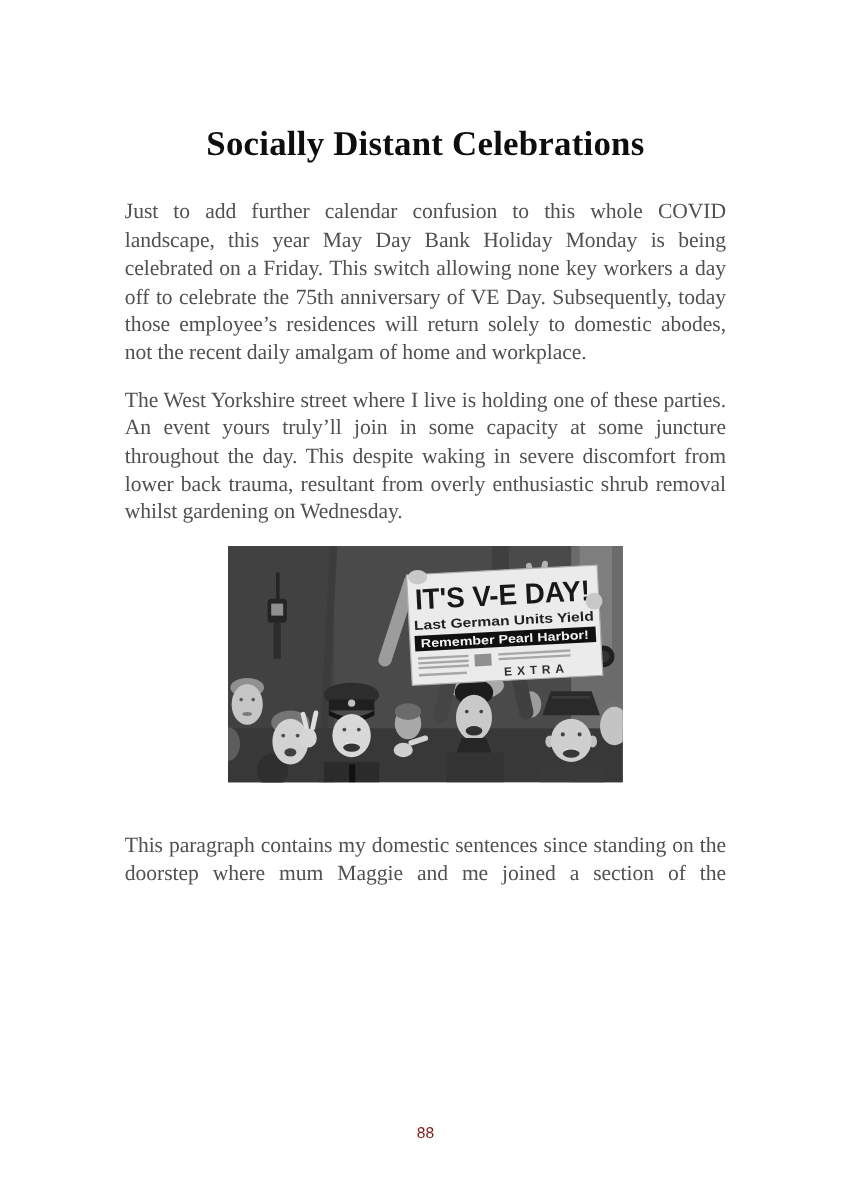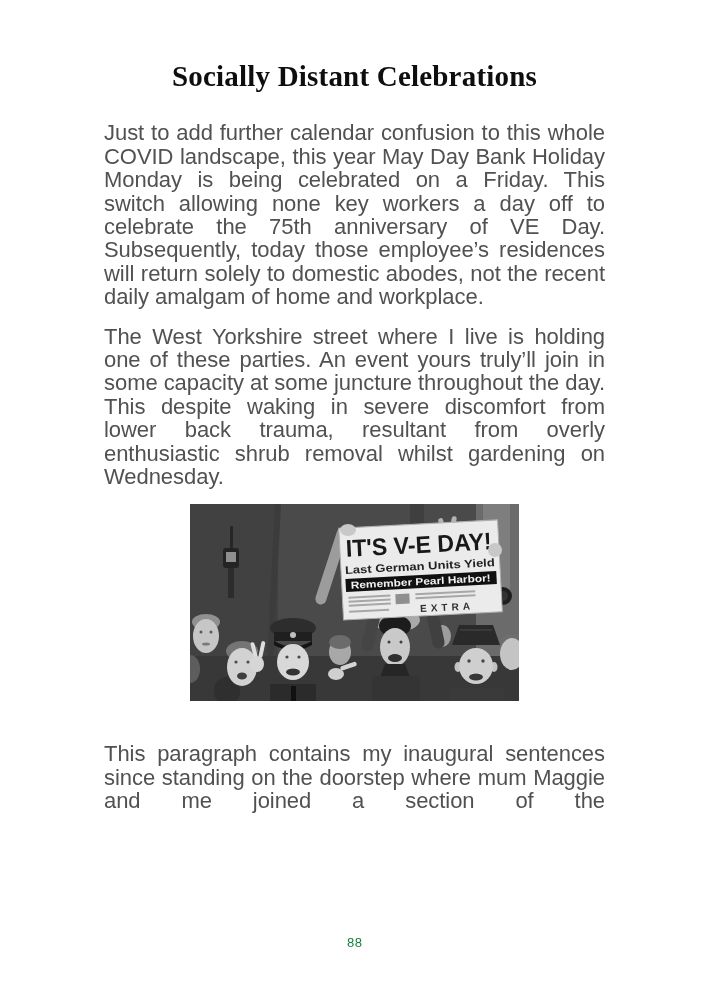--- a/index.html
+++ b/index.html
@@ -6,56 +6,57 @@
   html, body { margin: 0; padding: 0; }
   body {
     width: 709px; height: 992px;
     background: #ffffff;
     overflow: hidden;
     position: relative;
     font-family: "Liberation Sans", sans-serif;
   }
   .page {
     width: 709px; height: 992px;
-    padding: 60px 104px 0 104px;
+    padding: 104px 104px 0 104px;
     position: relative;
   }
   .doc-title {
     margin: 0 0 28px 0;
     font-family: "Liberation Serif", serif;
     font-weight: 700;
     font-size: 29px;
     line-height: 1.15;
     text-align: center;
     color: #0e0e0e;
     letter-spacing: 0.2px;
   }
   .body-para {
     margin: 0 0 16px 0;
-    font-size: 22px;
+    font-size: 18px;
     line-height: 23.4px;
     text-align: justify;
     color: #515151;
     letter-spacing: -0.05px;
+    font-family: Liberation Serif, serif;
   }
   .continues { text-align-last: justify; }
   .photo-fig {
     display: block;
     width: 329px; height: 197px;
     margin: 13px auto 41px auto;
   }
   .photo-fig svg { display: block; }
   .page-number {
     position: absolute;
     top: 936px; left: 0;
     width: 100%;
     text-align: center;
-    font-family: Liberation Mono, monospace;
+    font-family: Liberation Sans, sans-serif;
     font-size: 13px;
-    color: #15803d;
+    color: #7f1d1d;
   }
   .np-head { font-family: "Liberation Sans", sans-serif; font-weight: 700; }
 </style>
 </head>
 <body>
 
 <div class="page">
 
   <h1 class="doc-title">Socially Distant Celebrations</h1>
 
@@ -182,17 +183,17 @@
         <text class="np-head" x="255" y="108" text-anchor="middle" font-size="10" letter-spacing="4" fill="#303030">EXTRA</text>
       </g>
 
       <g fill="#c8c8c8">
         <ellipse cx="158" cy="26" rx="8" ry="6"></ellipse>
         <ellipse cx="305" cy="46" rx="7" ry="7"></ellipse>
       </g>
     </svg>
   </figure>
 
-  <p class="body-para continues">This paragraph contains my inaugural sentences since standing on the doorstep where mum Maggie and me joined a section of the</p>
+  <p class="body-para continues">This paragraph contains my domestic sentences since standing on the doorstep where mum Maggie and me joined a section of the</p>
 
   <div class="page-number">88</div>
 
 </div>
 
 </body></html>

